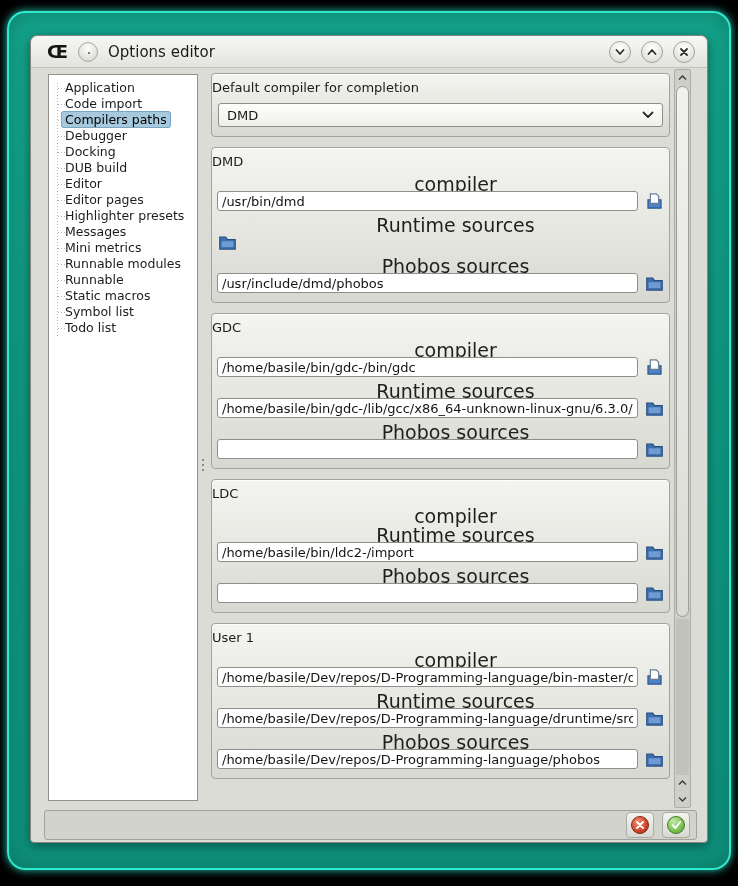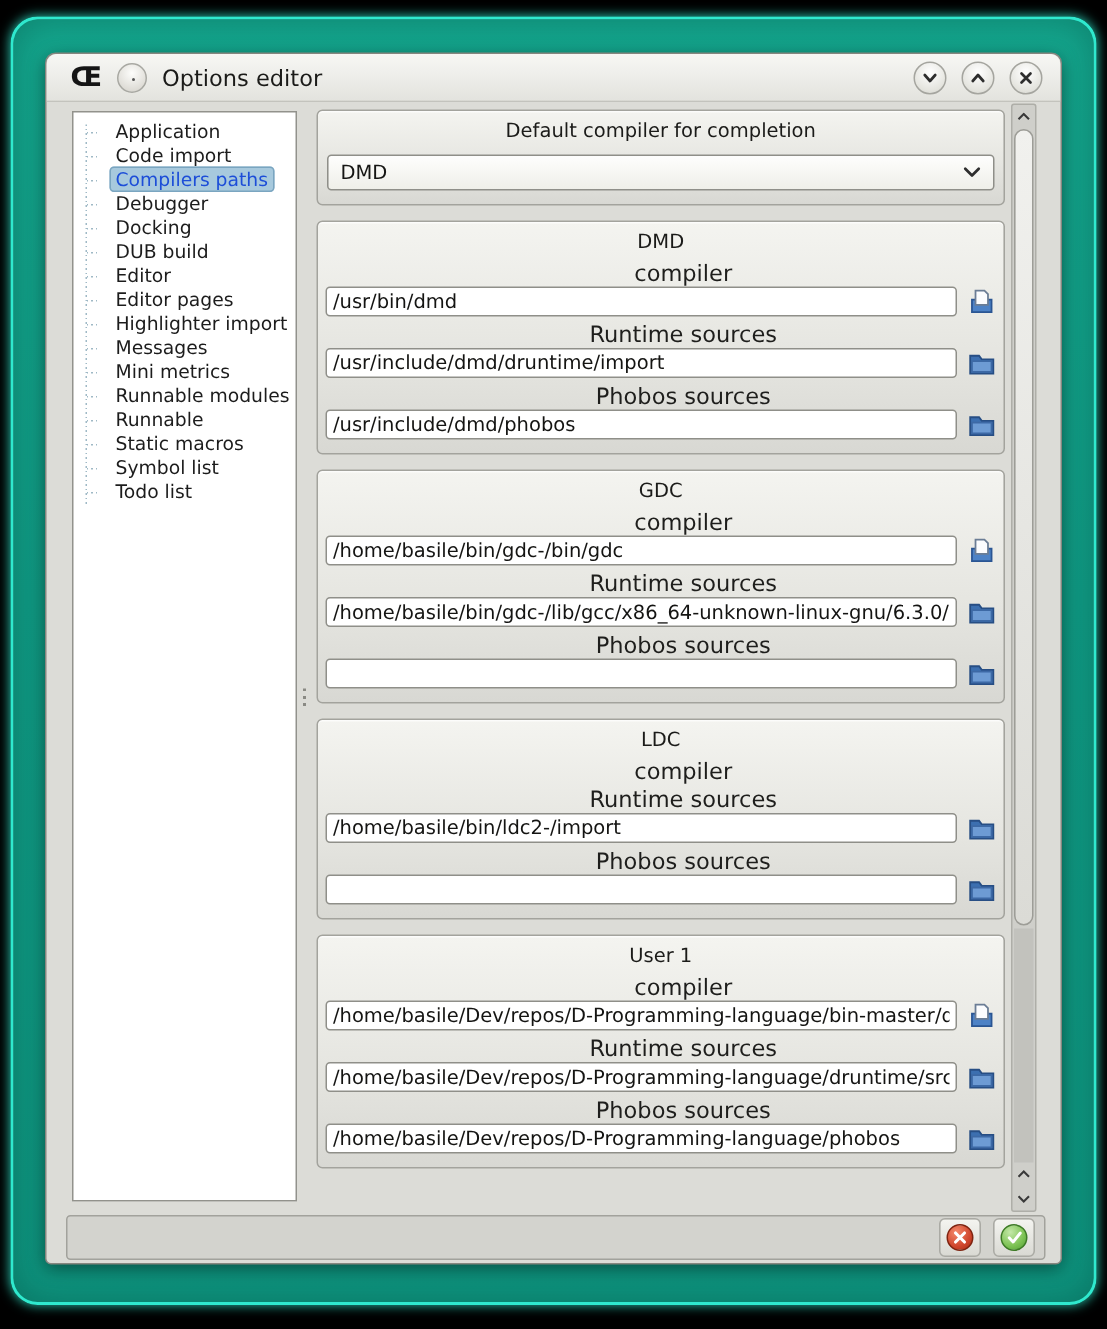--- a/index.html
+++ b/index.html
@@ -32,39 +32,39 @@
   .winbtns { margin-left:auto; display:flex; gap:10px; }
   .wbtn { width:22px; height:22px; border-radius:50%; border:1px solid #a5a59f;
     background:radial-gradient(circle at 50% 32%,#ffffff,#e4e4de 70%,#d2d2cc);
     display:flex; align-items:center; justify-content:center; padding:0; }
 
   
   .sidebar { position:absolute; left:17px; top:38px; width:150px; height:727px;
     background:#ffffff; border:1px solid #92928c; padding-top:5px; overflow:hidden; }
   .sidebar::before { content:""; position:absolute; left:8px; top:8px; width:1px; height:254px;
     background:repeating-linear-gradient(to bottom,#9fb9c6 0 1px,transparent 1px 3px); }
-  .tree-item { position:relative; height:16px; line-height:15px; padding-left:28px;
+  .tree-item { position:relative; height:16px; line-height:15px; padding-left:16px;
     font-size:12.5px; color:#1c1c1c; white-space:nowrap; cursor:default; }
   .tree-item::before { content:""; position:absolute; left:9px; top:8px; width:8px; height:1px;
     background:repeating-linear-gradient(to right,#9fb9c6 0 1px,transparent 1px 3px); }
   .tree-item.selected .tlabel { background:#a7c9dd; border:1px solid #7aa5c0; border-radius:3px;
-    padding:0 3px; margin-left:-4px; color:#1d4ed8; }
+    padding:0 3px; margin-left:-4px; color:#000000; }
 
   
   .splitter { position:absolute; left:168px; top:38px; width:9px; height:727px; }
   .splitter::after { content:""; position:absolute; left:3px; top:385px; width:2px; height:12px;
     background:repeating-linear-gradient(to bottom,#8a8a84 0 2px,transparent 2px 5px); }
 
   
   .scrollpanel { position:absolute; left:177px; top:33px; width:465px; height:739px; overflow:hidden; }
   .group { margin:4px 3px 10px; border:1px solid #a3a39d; border-radius:4px;
     background:linear-gradient(180deg,#f4f4f0 0%,#e6e6e1 55%,#d8d8d3 100%);
     box-shadow:inset 0 1px 0 rgba(255,255,255,.7); }
-  .gtitle { text-align:center; font-size:13px; color:#1b1b19; padding-top:6px; height:22px; }
-  .flabel { text-align:center; font-size:15px; color:#1e1e1c; height:16px; margin-top:3px;margin-left:30px; }
+  .gtitle { font-size:13px; color:#1b1b19; padding-top:6px; height:22px; }
+  .flabel { text-align:center; font-size:19px; color:#1e1e1c; height:16px; margin-top:3px;margin-left:30px; }
   .frow { display:flex; align-items:center; gap:6px; padding:2px 5px 0; height:22px; }
   .pathinput { flex:1; height:20px; border:1px solid #8f8f89; border-radius:3px; background:#fff;
     font:13px "DejaVu Sans", sans-serif; padding:0 4px; color:#141412; min-width:0; }
   .iconbtn { width:20px; height:20px; border:none; background:transparent; padding:0;
     display:flex; align-items:center; justify-content:center; }
   .g-compilers { padding-bottom:9px; }
 
   .combo { margin:7px 6px 9px; height:24px; border:1px solid #8f8f89; border-radius:3px;
     background:linear-gradient(180deg,#fefefd,#efefe9);
     display:flex; align-items:center; justify-content:space-between;
@@ -131,21 +131,21 @@
 
     <div class="sidebar">
       <div class="tree-item"><span class="tlabel">Application</span></div>
       <div class="tree-item"><span class="tlabel">Code import</span></div>
       <div class="tree-item selected"><span class="tlabel">Compilers paths</span></div>
       <div class="tree-item"><span class="tlabel">Debugger</span></div>
       <div class="tree-item"><span class="tlabel">Docking</span></div>
       <div class="tree-item"><span class="tlabel">DUB build</span></div>
       <div class="tree-item"><span class="tlabel">Editor</span></div>
       <div class="tree-item"><span class="tlabel">Editor pages</span></div>
-      <div class="tree-item"><span class="tlabel">Highlighter import</span></div>
+      <div class="tree-item"><span class="tlabel">Highlighter presets</span></div>
       <div class="tree-item"><span class="tlabel">Messages</span></div>
       <div class="tree-item"><span class="tlabel">Mini metrics</span></div>
       <div class="tree-item"><span class="tlabel">Runnable modules</span></div>
       <div class="tree-item"><span class="tlabel">Runnable</span></div>
       <div class="tree-item"><span class="tlabel">Static macros</span></div>
       <div class="tree-item"><span class="tlabel">Symbol list</span></div>
       <div class="tree-item"><span class="tlabel">Todo list</span></div>
     </div>
 
     <div class="splitter"></div>
@@ -169,21 +169,20 @@
           <input class="pathinput" value="/usr/bin/dmd" style="">
           <button class="iconbtn">
             <svg width="19" height="19" viewBox="0 0 16 16">
                 <path d="M2.5 6.5h11v7h-11z" fill="#4d82c6" stroke="#2a5593"></path>
                 <path d="M4.5 1.5h5l2 2v6h-7z" fill="#fbfcfe" stroke="#6b7d95"></path>
               </svg>
           </button>
         </div>
         <div class="flabel">Runtime sources</div>
         <div class="frow">
-          <input class="pathinput" value="/usr/include/dmd/druntime/import" style="">
           <button class="iconbtn">
             <svg width="19" height="19" viewBox="0 0 16 16">
                 <path d="M1.5 3.5h5l1.5 2h6.5v8h-13z" fill="#3c6fb0" stroke="#274e84"></path>
                 <path d="M2.5 6.5h11v6h-11z" fill="#6d9bd4" stroke="#3d69a5"></path>
               </svg>
           </button>
         </div>
         <div class="flabel">Phobos sources</div>
         <div class="frow">
           <input class="pathinput" value="/usr/include/dmd/phobos" style="">

